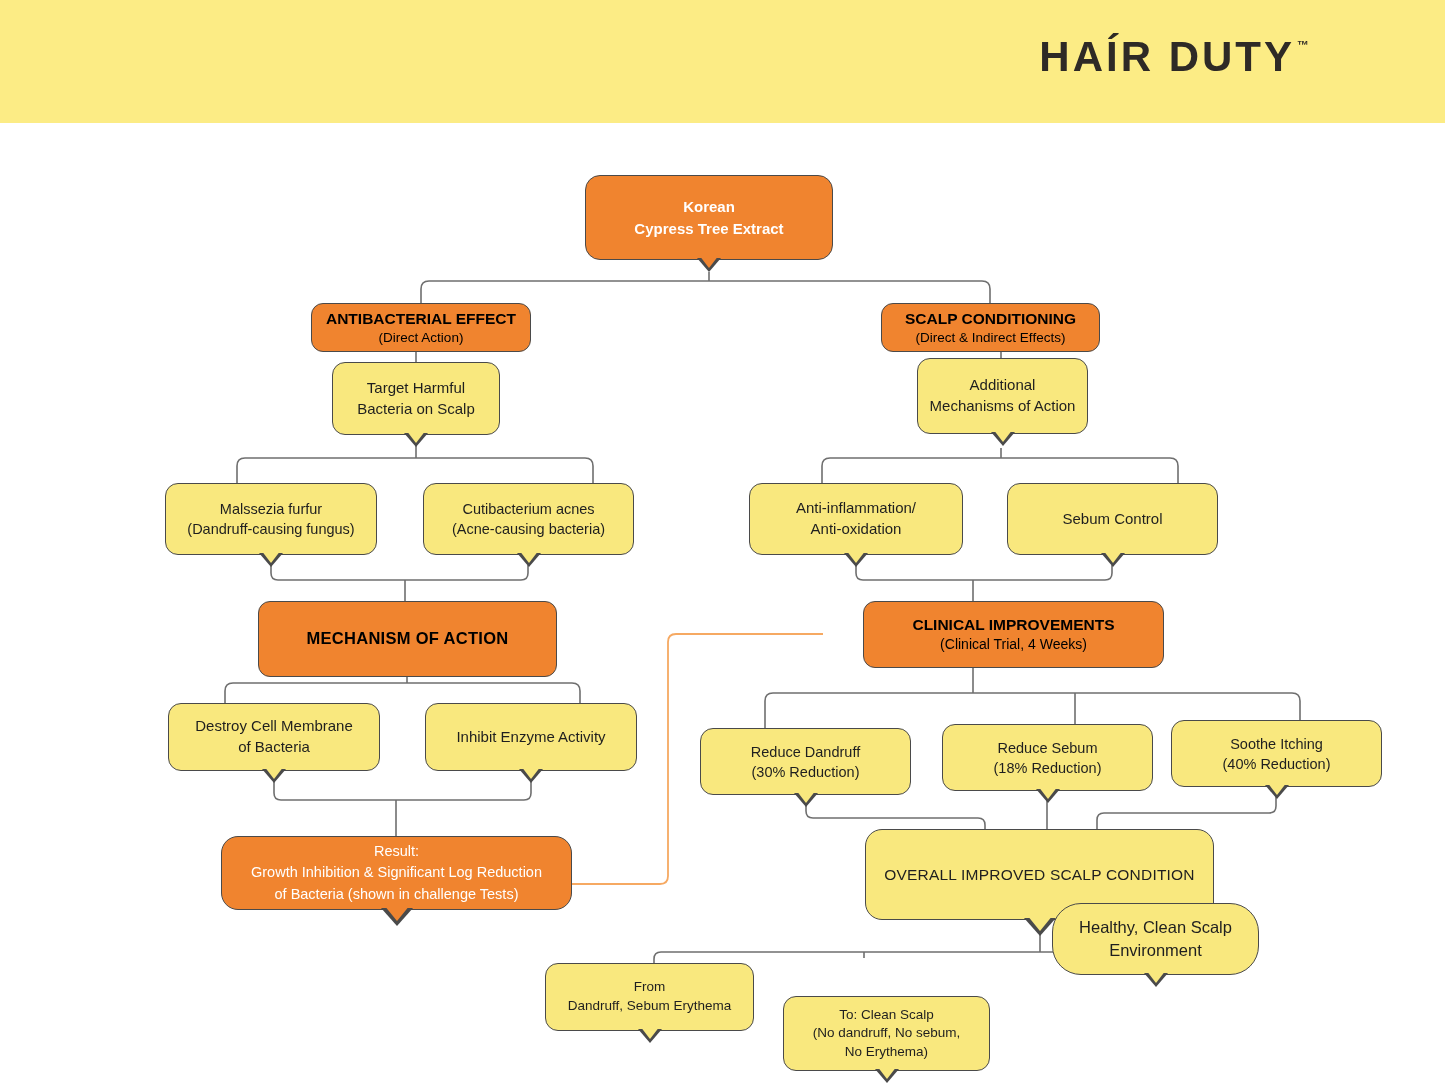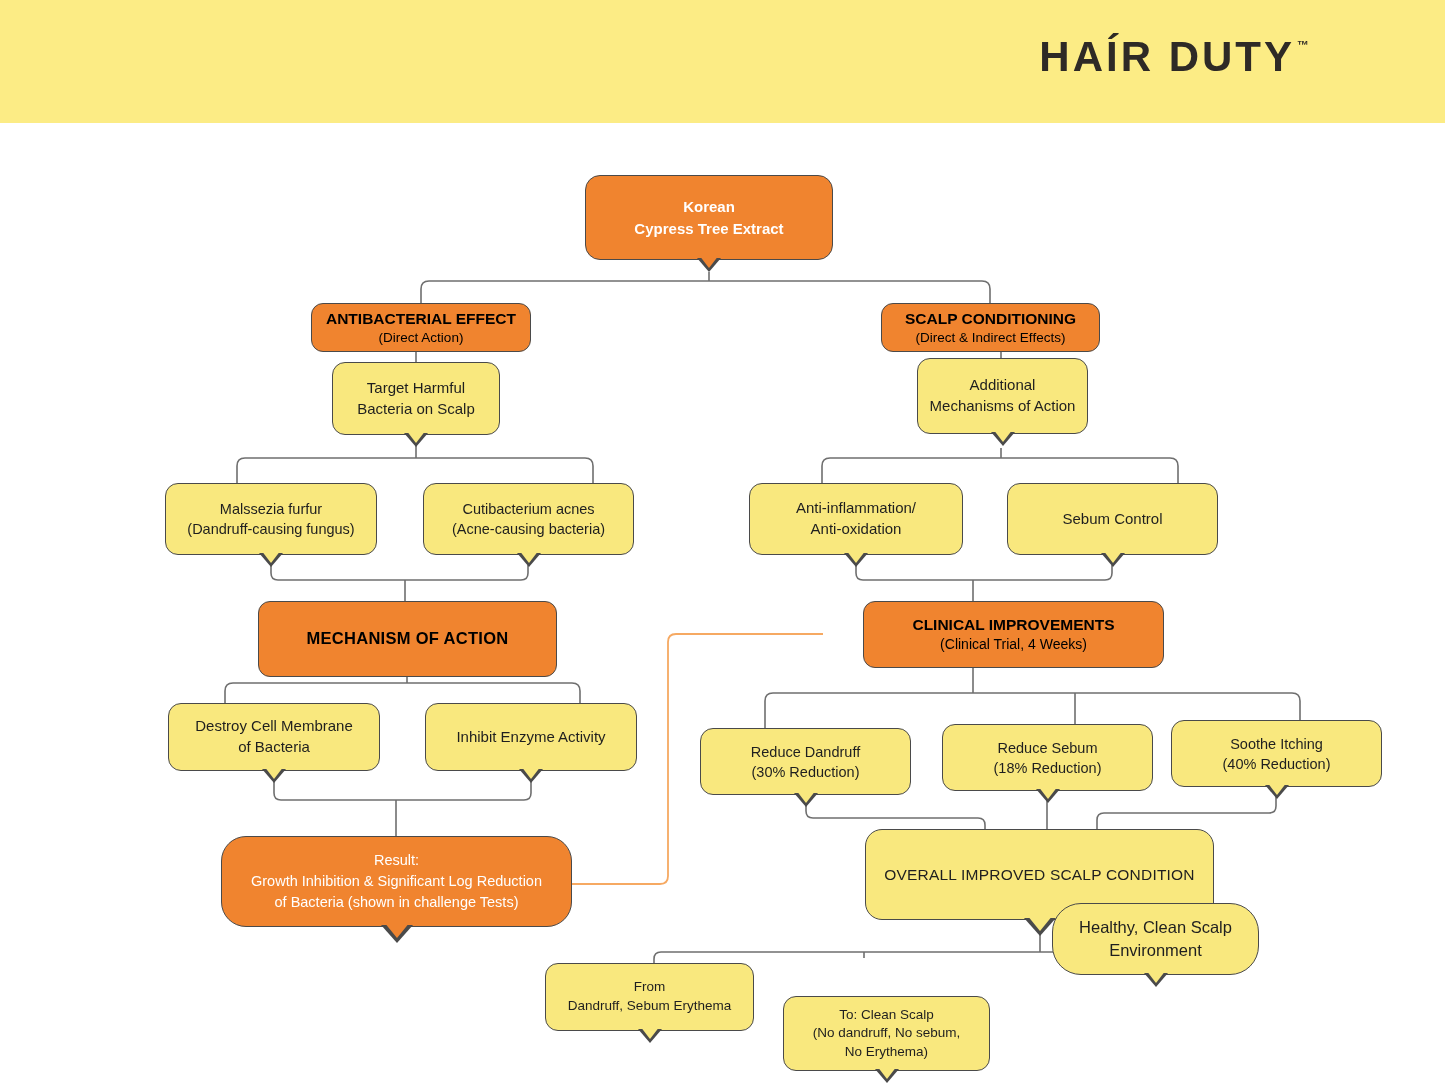--- a/index.html
+++ b/index.html
@@ -158,21 +158,21 @@
     <span class="txt">Reduce Sebum
 (18% Reduction)</span>
     <span class="tail"></span>
   </div>
   <div class="node bubble fs14" style="left:1171px;top:720px;width:211px;height:67px;">
     <span class="txt">Soothe Itching
 (40% Reduction)</span>
     <span class="tail"></span>
   </div>
 
-  <div class="node orange big-r fs14" style="left:221px;top:836px;width:351px;height:91px;border:1.5px solid #4a4a4a;border-radius:25px;line-height:1.45;">
+  <div class="node orange big-r fs14" style="left:221px;top:836px;width:351px;height:74px;border:1.5px solid #4a4a4a;border-radius:17px;line-height:1.45;">
     <span class="txt">Result:
 Growth Inhibition &amp; Significant Log Reduction
 of Bacteria (shown in challenge Tests)</span>
     <span class="tail o big"></span>
   </div>
 
   <div class="node bubble big-r track" style="left:865px;top:829px;width:349px;height:91px;border-radius:17px;font-size:15.5px;">
     <span class="txt">OVERALL IMPROVED SCALP CONDITION</span>
     <span class="tail big"></span>
   </div>

